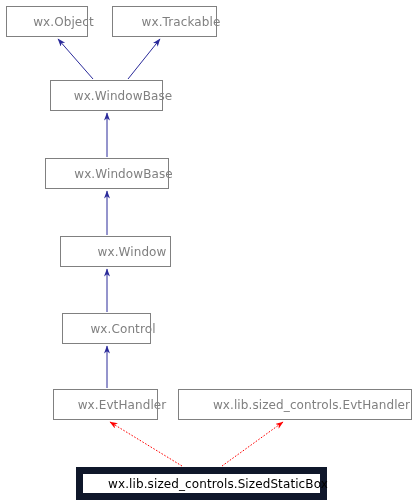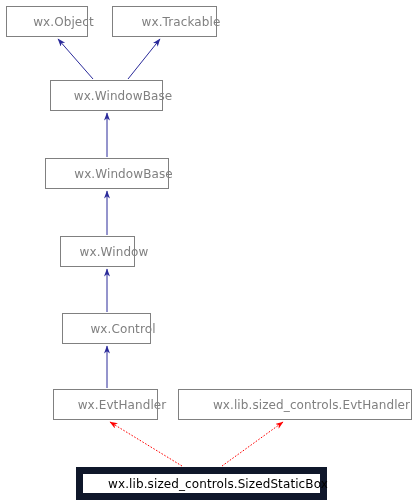--- a/index.html
+++ b/index.html
@@ -80,21 +80,21 @@
       </div>
       <div class="uml-node" style="left: 112px; top: 6px; width: 105px; height: 31px;">
         <span class="node-label">wx.Trackable</span>
       </div>
       <div class="uml-node" style="left: 50px; top: 80px; width: 113px; height: 31px;">
         <span class="node-label">wx.WindowBase</span>
       </div>
       <div class="uml-node" style="left: 45px; top: 158px; width: 124px; height: 31px; text-align: right;">
         <span class="node-label">wx.WindowBase</span>
       </div>
-      <div class="uml-node" style="left: 60px; top: 236px; width: 75px; height: 31px;">
+      <div class="uml-node" style="left: 60px; top: 236px; width: 111px; height: 31px;">
         <span class="node-label">wx.Window</span>
       </div>
       <div class="uml-node" style="left: 62px; top: 313px; width: 89px; height: 31px;">
         <span class="node-label">wx.Control</span>
       </div>
       <div class="uml-node" style="left: 53px; top: 389px; width: 105px; height: 31px;">
         <span class="node-label">wx.EvtHandler</span>
       </div>
       <div class="uml-node" style="left: 178px; top: 389px; width: 234px; height: 31px;">
         <span class="node-label">wx.lib.sized_controls.EvtHandler</span>

